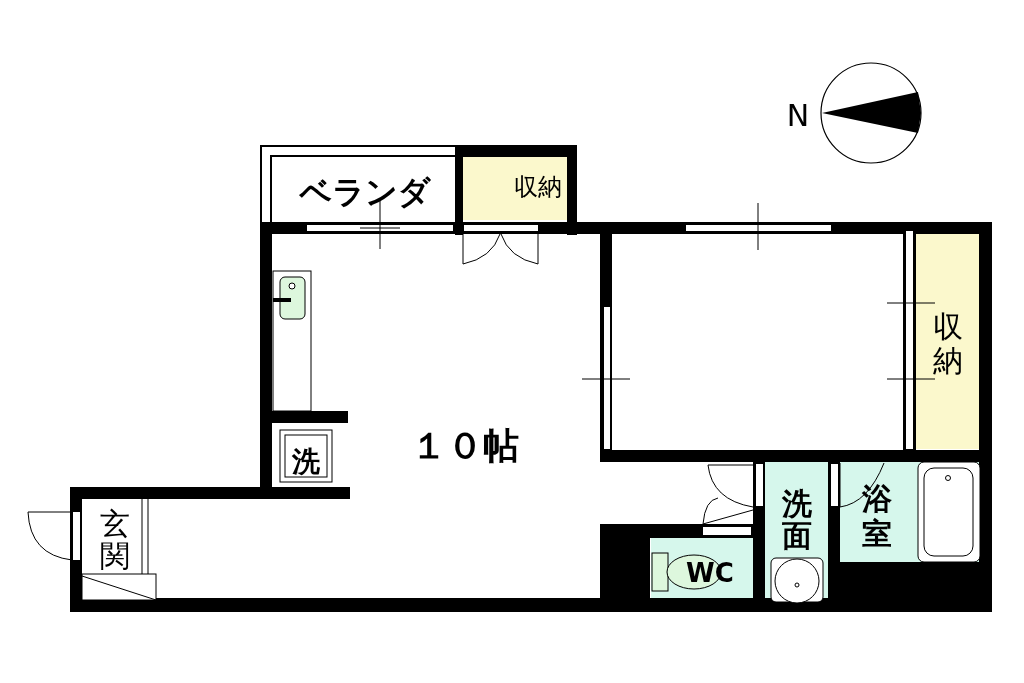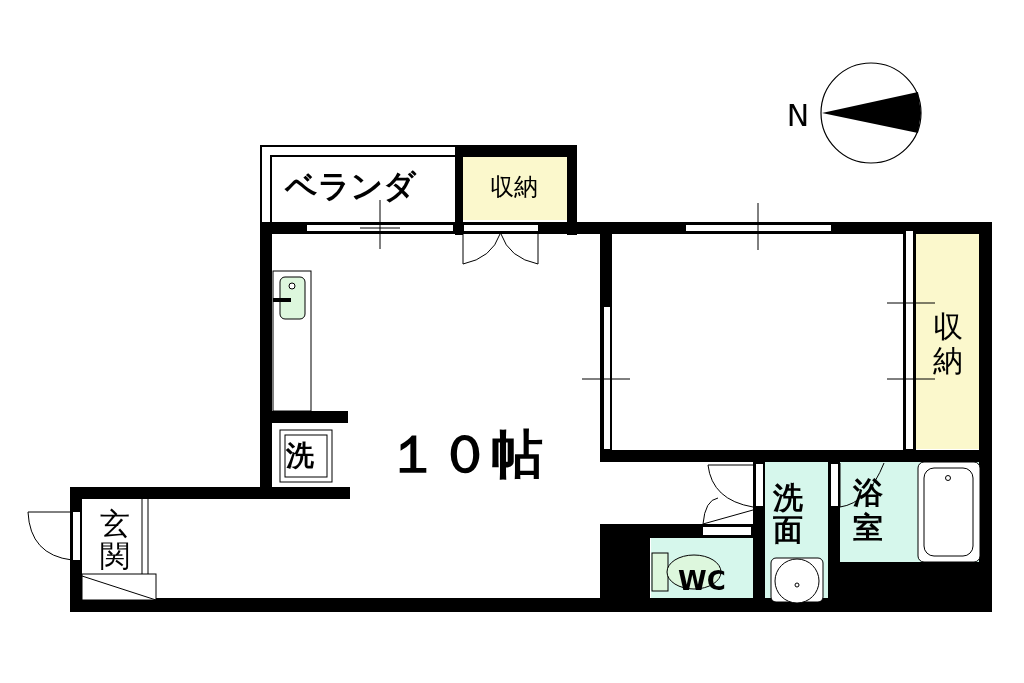--- a/index.html
+++ b/index.html
@@ -1,20 +1,20 @@
 <!DOCTYPE html>
 <html><head>
 <meta charset="utf-8">
 <style>
   html, body { margin:0; padding:0; background:#ffffff; }
   #canvas { position:relative; width:1024px; height:683px; background:#ffffff; overflow:hidden; font-family:"DejaVu Sans", sans-serif; }
   .abs { position:absolute; box-sizing:border-box; }
   .wall { position:absolute; background:#000; }
   .room { position:absolute; }
-  .label { position:absolute; color:#000; font-weight:bold; line-height:1; }
+  .label { position:absolute; color:#000; font-weight:bold; text-align:center; line-height:1;margin-top:6px; }
   .label-norm { position:absolute; color:#000; text-align:center; line-height:1; }
   .window { position:absolute; background:#fff; border:1px solid #000; box-sizing:border-box; }
   svg { position:absolute; overflow:visible; }
 </style>
 </head>
 <body>
 
 <div id="canvas">
 
   <div class="label-norm" style="left:783px;top:101px;font-size:30px;width:30px;">N</div>
@@ -100,26 +100,26 @@
     <rect x="771" y="558" width="52" height="44" rx="5" fill="#fff" stroke="#000" stroke-width="1"></rect>
     <circle cx="797" cy="581" r="22" fill="#fff" stroke="#000" stroke-width="1"></circle>
     <circle cx="797" cy="585" r="2" fill="#fff" stroke="#000" stroke-width="1"></circle>
 
     <rect x="918" y="462" width="62" height="100" rx="6" fill="#fff" stroke="#000" stroke-width="1"></rect>
     <rect x="924" y="468" width="49" height="88" rx="10" fill="#fff" stroke="#000" stroke-width="1"></rect>
     <circle cx="948" cy="478" r="2.5" fill="#fff" stroke="#000" stroke-width="1"></circle>
   </svg>
 
   <div class="label" style="left:285px;top:170px;width:160px;font-size:32px;">ベランダ</div>
-  <div class="label-norm" style="left:466px;top:175px;width:96px;font-size:24px;">収納</div>
-  <div class="label-norm" style="left:380px;top:428px;width:170px;font-size:52px;font-weight:bold;">１０帖</div>
+  <div class="label-norm" style="left:466px;top:175px;width:96px;font-size:24px;text-align:right;">収納</div>
+  <div class="label-norm" style="left:380px;top:428px;width:170px;font-size:36px;font-weight:bold;">１０帖</div>
   <div class="label-norm" style="left:925px;top:312px;width:46px;font-size:30px;">収</div>
   <div class="label-norm" style="left:925px;top:346px;width:46px;font-size:30px;">納</div>
   <div class="label" style="left:286px;top:442px;width:40px;font-size:28px;">洗</div>
   <div class="label-norm" style="left:92px;top:509px;width:46px;font-size:30px;">玄</div>
   <div class="label-norm" style="left:92px;top:541px;width:46px;font-size:30px;">関</div>
   <div class="label" style="left:773px;top:483px;width:48px;font-size:30px;">洗</div>
   <div class="label" style="left:773px;top:515px;width:48px;font-size:30px;">面</div>
   <div class="label" style="left:853px;top:478px;width:48px;font-size:30px;">浴</div>
   <div class="label" style="left:853px;top:513px;width:48px;font-size:30px;">室</div>
-  <div class="label" style="left:678px;top:568px;width:64px;font-size:26px;">WC</div>
+  <div class="label" style="left:678px;top:554px;width:64px;font-size:26px;">WC</div>
 
 </div>
 
 </body></html>

